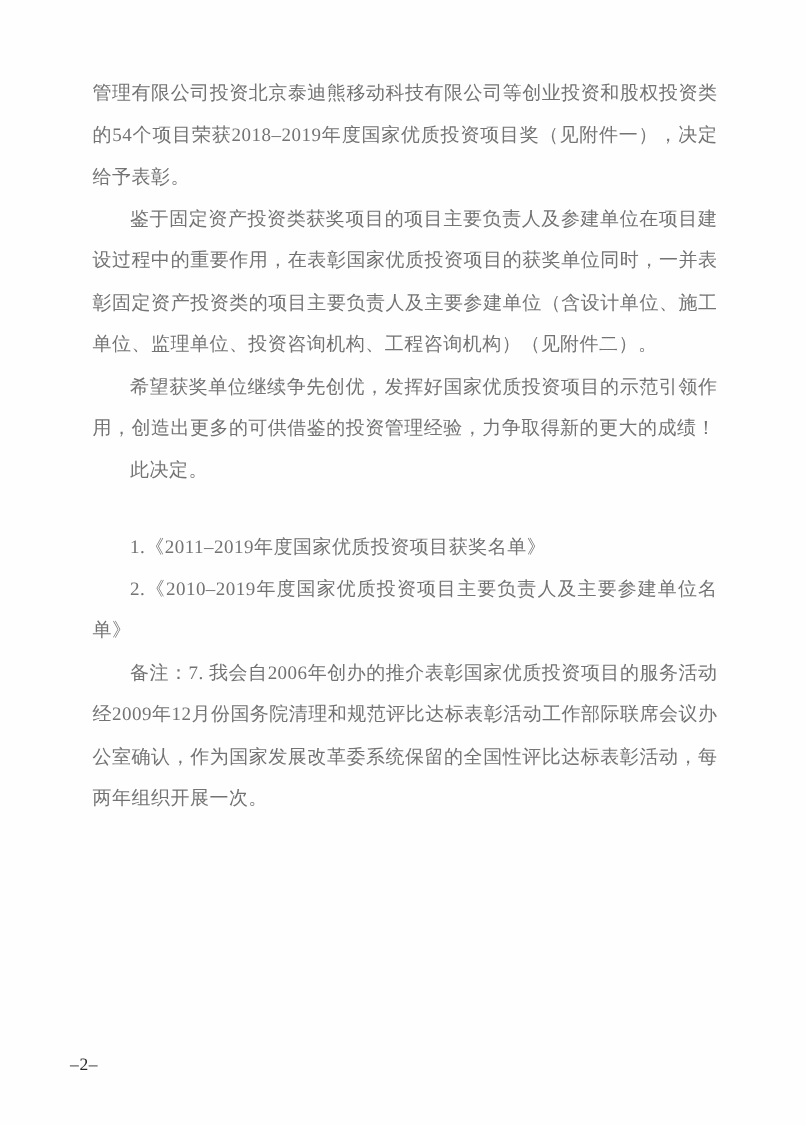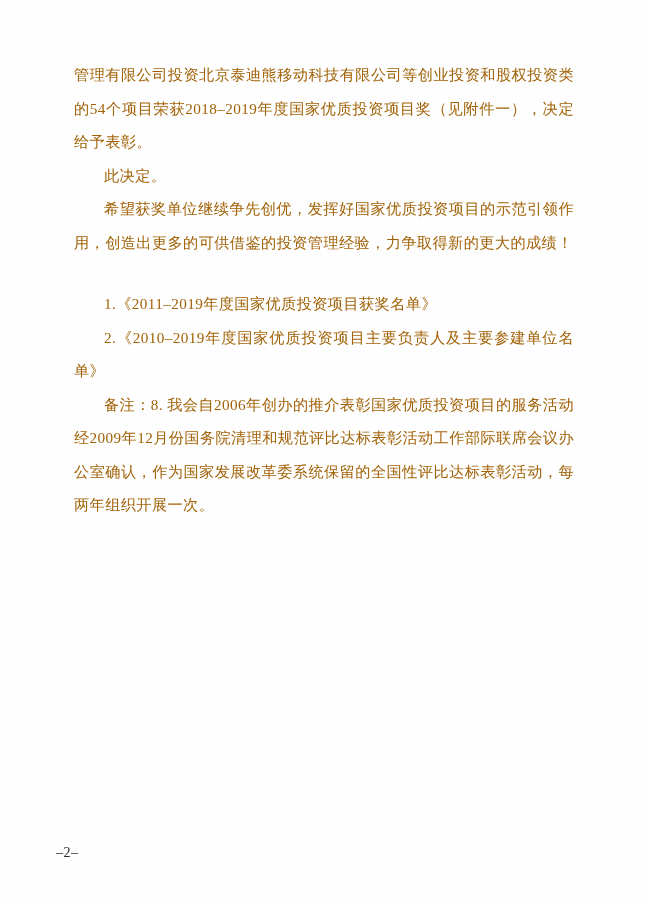--- a/index.html
+++ b/index.html
@@ -29,21 +29,21 @@
     top: 58px;
     width: 500px;
   }
   p.para {
     margin: 0;
     font-size: 15.2px;
     line-height: 33.5px;
     letter-spacing: 0.4px;
     text-align: justify;
     text-justify: inter-ideograph;
-    color: #a16207;
+    color: #737373;
   }
   p.indent {
     text-indent: 30px;
   }
   .gap-block {
     height: 28px;
   }
   .page-number {
     position: absolute;
     left: 56px;
@@ -56,32 +56,33 @@
 </style>
 </head>
 <body>
 
 <div class="page">
 
   <div class="body-area">
 
     <p class="para">管理有限公司投资北京泰迪熊移动科技有限公司等创业投资和股权投资类的54个项目荣获2018–2019年度国家优质投资项目奖（见附件一），决定给予表彰。</p>
 
+    <p class="para indent">鉴于固定资产投资类获奖项目的项目主要负责人及参建单位在项目建设过程中的重要作用，在表彰国家优质投资项目的获奖单位同时，一并表彰固定资产投资类的项目主要负责人及主要参建单位（含设计单位、施工单位、监理单位、投资咨询机构、工程咨询机构）（见附件二）。</p>
 
 
+    <p class="para indent">希望获奖单位继续争先创优，发挥好国家优质投资项目的示范引领作用，创造出更多的可供借鉴的投资管理经验，力争取得新的更大的成绩！</p>
+
     <p class="para indent">此决定。</p>
-
-    <p class="para indent">希望获奖单位继续争先创优，发挥好国家优质投资项目的示范引领作用，创造出更多的可供借鉴的投资管理经验，力争取得新的更大的成绩！</p>
 
     <div class="gap-block"></div>
 
 
     <p class="para indent">1.《2011–2019年度国家优质投资项目获奖名单》</p>
 
     <p class="para indent">2.《2010–2019年度国家优质投资项目主要负责人及主要参建单位名单》</p>
 
-    <p class="para indent">备注：8. 我会自2006年创办的推介表彰国家优质投资项目的服务活动经2009年12月份国务院清理和规范评比达标表彰活动工作部际联席会议办公室确认，作为国家发展改革委系统保留的全国性评比达标表彰活动，每两年组织开展一次。</p>
+    <p class="para indent">备注：7. 我会自2006年创办的推介表彰国家优质投资项目的服务活动经2009年12月份国务院清理和规范评比达标表彰活动工作部际联席会议办公室确认，作为国家发展改革委系统保留的全国性评比达标表彰活动，每两年组织开展一次。</p>
 
   </div>
 
   <div class="page-number">–2–</div>
 
 </div>
 
 </body></html>

